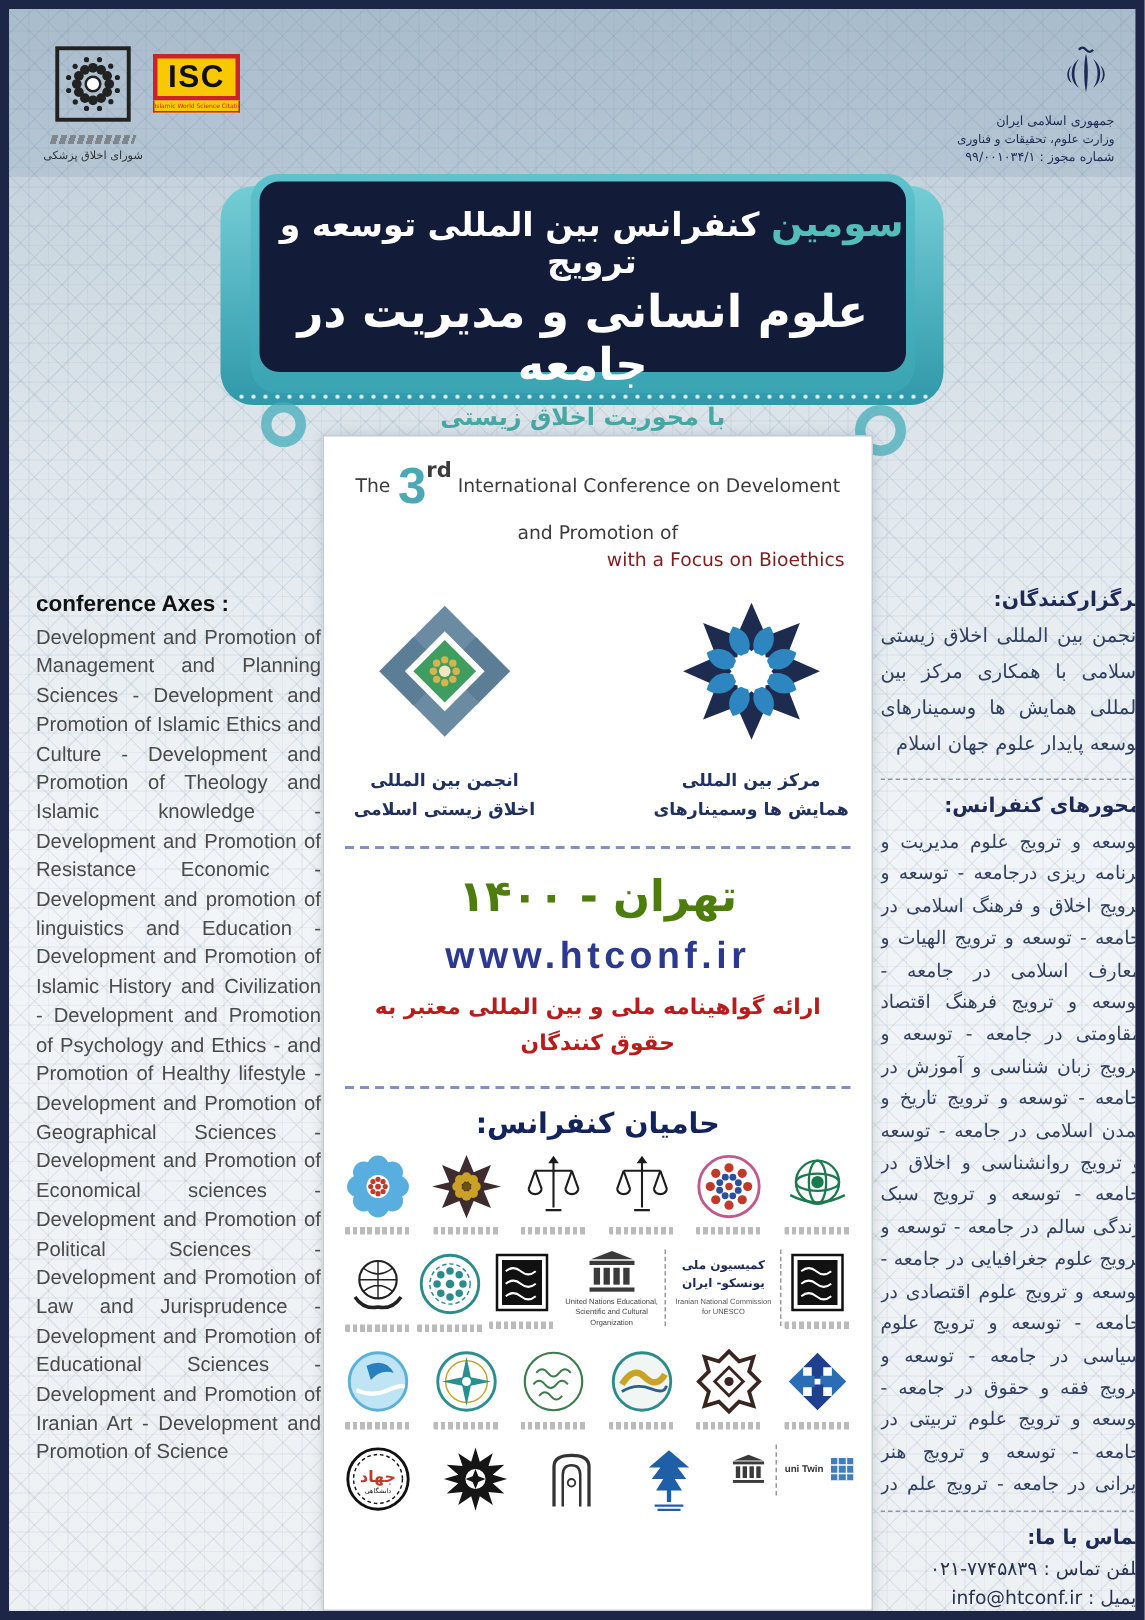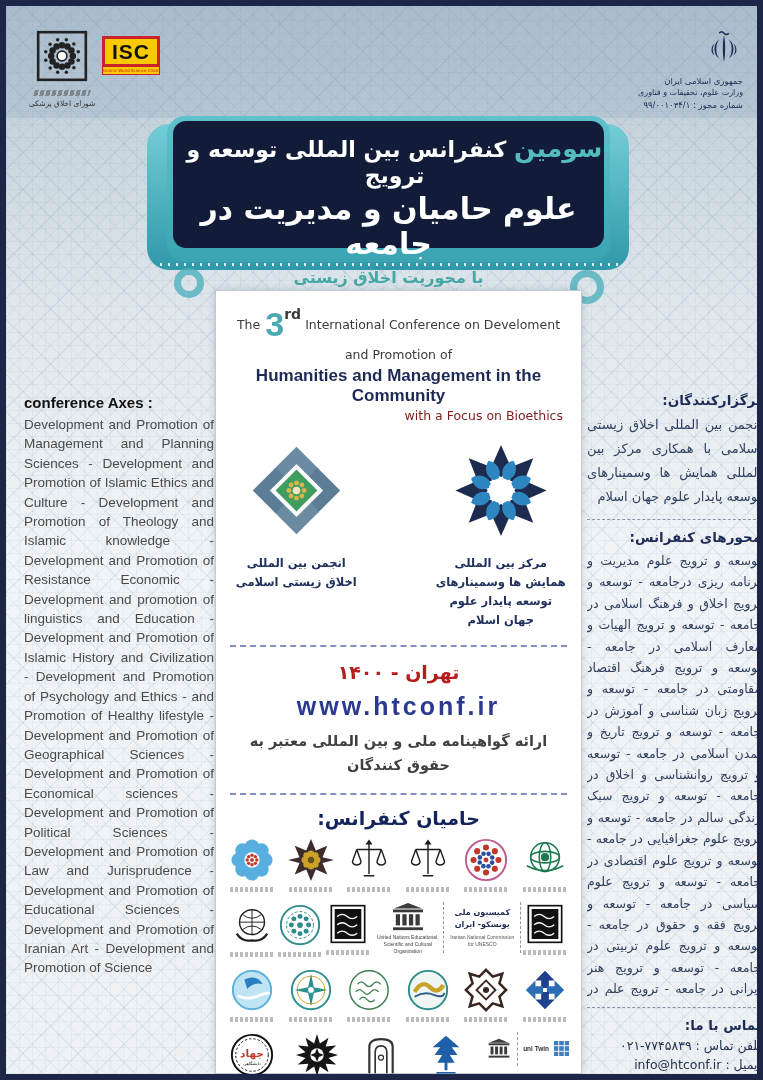--- a/index.html
+++ b/index.html
@@ -61,24 +61,24 @@
   .t-en .the{ font-size:12.5px;text-align:right; }
   .t-en .num{ font-size:34px; font-weight:bold; color:#4aa9b5; vertical-align:-7px; font-family:"Liberation Sans",sans-serif;}
   .t-en .ord{ font-size:14px; font-weight:bold; vertical-align:10px; }
   .t-en .l1{ font-size:12.5px; }
   .t-en .l2{ font-size:17px; font-weight:bold; color:#1e2a56; margin-top:3px; font-family:"Liberation Sans",sans-serif;}
   .t-en .l3{ font-size:12.5px; color:#7f1d1d; text-align:right; margin:2px 6px 0 0; }
   .org-row{ display:flex; justify-content:center; gap:68px; margin-top:20px; }
   .org{ text-align:center; width:150px; }
   .org .oc{ margin-top:12px; font-size:11.5px; font-weight:bold; color:#21315e; line-height:1.65; direction:rtl; }
   .dash-b{ border:none; border-top:2px dashed #5b6bb0; opacity:.75; margin:15px 2px 0; }
-  .city{ text-align:center; font-size:19px; font-weight:bold; color:#b91c1c; direction:rtl; margin-top:14px; }
+  .city{ text-align:center; font-size:29px; font-weight:bold; color:#4d7c0f; direction:rtl; margin-top:14px; }
   .site{ text-align:center; font-size:25px; font-weight:bold; color:#2b3990; letter-spacing:3px; margin-top:9px;
     font-family:"Liberation Sans",sans-serif; }
-  .cert{ text-align:center; font-size:14.5px; font-weight:bold; color:#404040; direction:rtl; line-height:1.65; margin-top:9px; }
+  .cert{ text-align:center; font-size:14.5px; font-weight:bold; color:#b91c1c; direction:rtl; line-height:1.65; margin-top:9px; }
   .sp-head{ text-align:center; font-size:19px; font-weight:bold; color:#13235b; direction:rtl; margin:12px 0 8px; }
   .sp-grid{ }
   .sp-row{ display:flex; justify-content:space-between; align-items:flex-start; margin-bottom:9px; }
   .sp-cell{ display:flex; flex-direction:column; align-items:center; min-width:48px; }
   .sp-cap{ width:44px; height:7px; margin-top:3px; border-radius:1px; opacity:.5; transform:scaleY(.7);
     background:repeating-linear-gradient(90deg,#777 0 3px,transparent 3px 5px); }
   .unesco-txt{ font-size:5px; color:#444; text-align:center; width:72px; line-height:1.4; margin-top:2px;
     font-family:"Liberation Sans",sans-serif;}
   .ucom{ border-left:1px dashed #999; border-right:1px dashed #999; padding:5px 5px; text-align:center; width:78px;}
   .ucom-fa{ font-size:8px; color:#1e2a56; direction:rtl; font-weight:bold; line-height:1.5;}
@@ -162,32 +162,31 @@
   </div>
 
   <div class="banner-wings"></div>
   <div class="curl" style="left:168px;top:262px;width:30px;height:30px;"></div>
   <div class="curl" style="left:564px;top:264px;width:34px;height:34px;"></div>
   <div class="banner">
     <div class="banner-inner">
       <div class="bn1">
         <span class="hl">سومین</span><span> کنفرانس بین المللی توسعه و ترویج</span>
       </div>
-      <div class="bn2">علوم حامیان و مدیریت در جامعه</div>
+      <div class="bn2">علوم انسانی و مدیریت در جامعه</div>
       <div class="bn3">با محوریت اخلاق زیستی</div>
     </div>
   </div>
 
   <div class="card">
     <div class="t-en">
       <div>
         <span class="the">The</span>
         <span class="num">3</span><span class="ord">rd</span><span class="l1"> International Conference on Develoment and Promotion of</span>
       </div>
-      <div class="l2">Humanities and Management in the Community</div>
       <div class="l3">with a Focus on Bioethics</div>
     </div>
 
     <div class="org-row">
       <div class="org">
         <span id="org-logo-left"><svg width="95" height="95" viewBox="0 0 100 100">
   <path d="M50 4 L74 28 L50 52 L26 28 Z" fill="#6b8ba3"></path>
   <path d="M96 50 L72 74 L48 50 L72 26 Z" fill="#5b7d96"></path>
   <path d="M50 96 L26 72 L50 48 L74 72 Z" fill="#6b8ba3"></path>
   <path d="M4 50 L28 26 L52 50 L28 74 Z" fill="#5b7d96"></path>
@@ -223,21 +222,20 @@
               <path d="M50 16 C59 22 59 34 50 39 C41 34 41 22 50 16 Z" fill="#2e86c1" transform="rotate(112.5 50 50)"></path>
               <path d="M50 16 C59 22 59 34 50 39 C41 34 41 22 50 16 Z" fill="#2e86c1" transform="rotate(157.5 50 50)"></path>
               <path d="M50 16 C59 22 59 34 50 39 C41 34 41 22 50 16 Z" fill="#2e86c1" transform="rotate(202.5 50 50)"></path>
               <path d="M50 16 C59 22 59 34 50 39 C41 34 41 22 50 16 Z" fill="#2e86c1" transform="rotate(247.5 50 50)"></path>
               <path d="M50 16 C59 22 59 34 50 39 C41 34 41 22 50 16 Z" fill="#2e86c1" transform="rotate(292.5 50 50)"></path>
               <path d="M50 16 C59 22 59 34 50 39 C41 34 41 22 50 16 Z" fill="#2e86c1" transform="rotate(337.5 50 50)"></path>
               <circle cx="50" cy="50" r="13" fill="#fff"></circle>
             </svg></span>
         <div class="oc">
           <div>مرکز بین المللی همایش ها وسمینارهای</div>
-          <div>توسعه پایدار علوم جهان اسلام</div>
         </div>
       </div>
     </div>
 
     <hr class="dash-b">
     <div class="city">تهران - ۱۴۰۰</div>
     <div class="site">www.htconf.ir</div>
     <div class="cert">
       <div>ارائه گواهینامه ملی و بین المللی معتبر به</div>
       <div>حقوق کنندگان</div>

